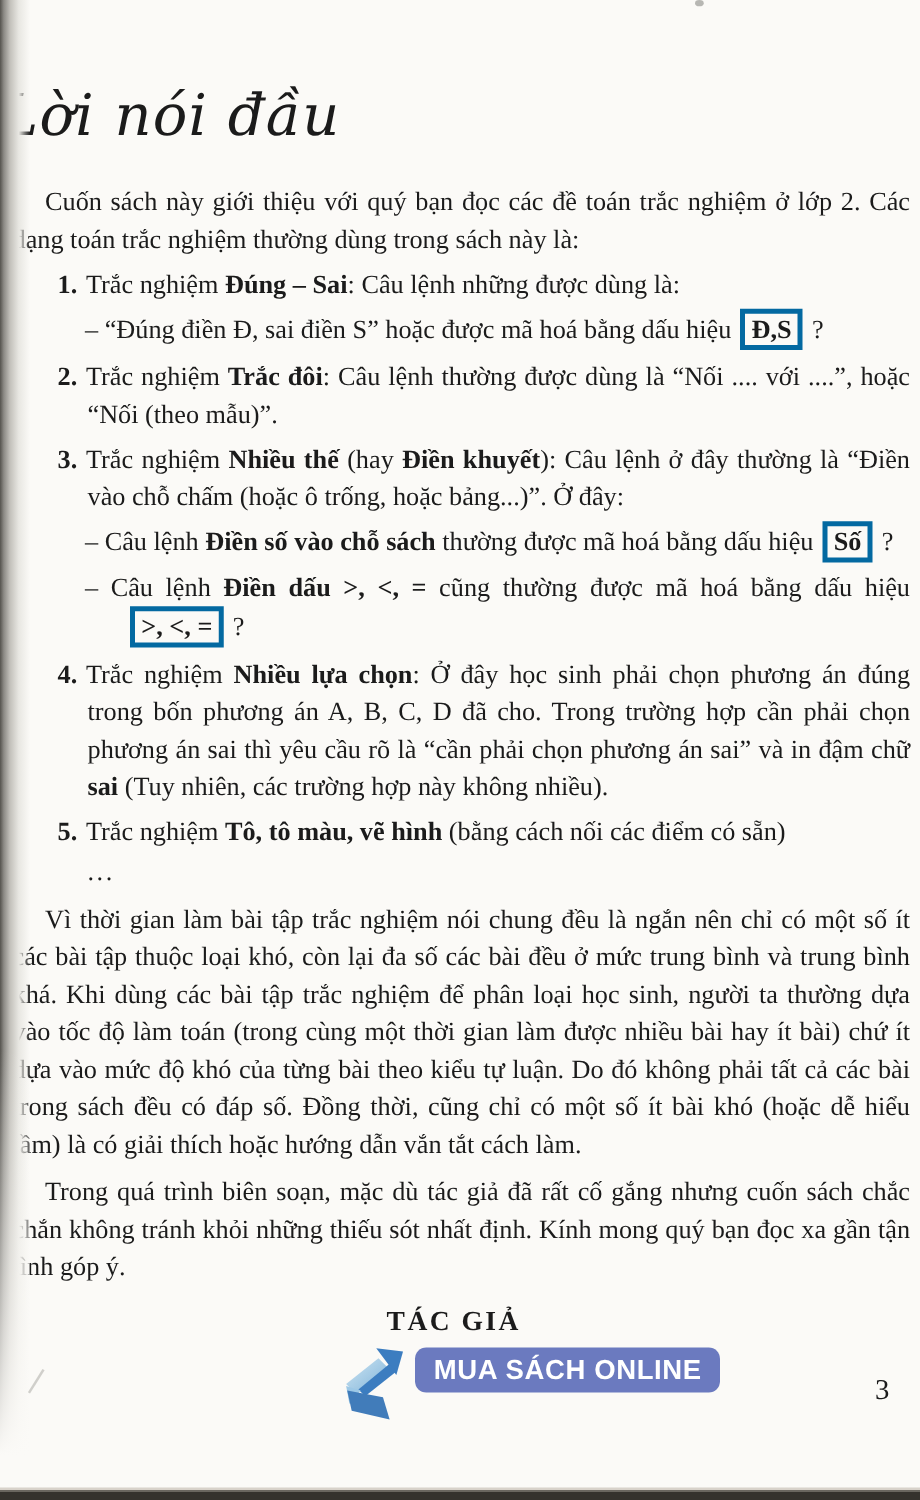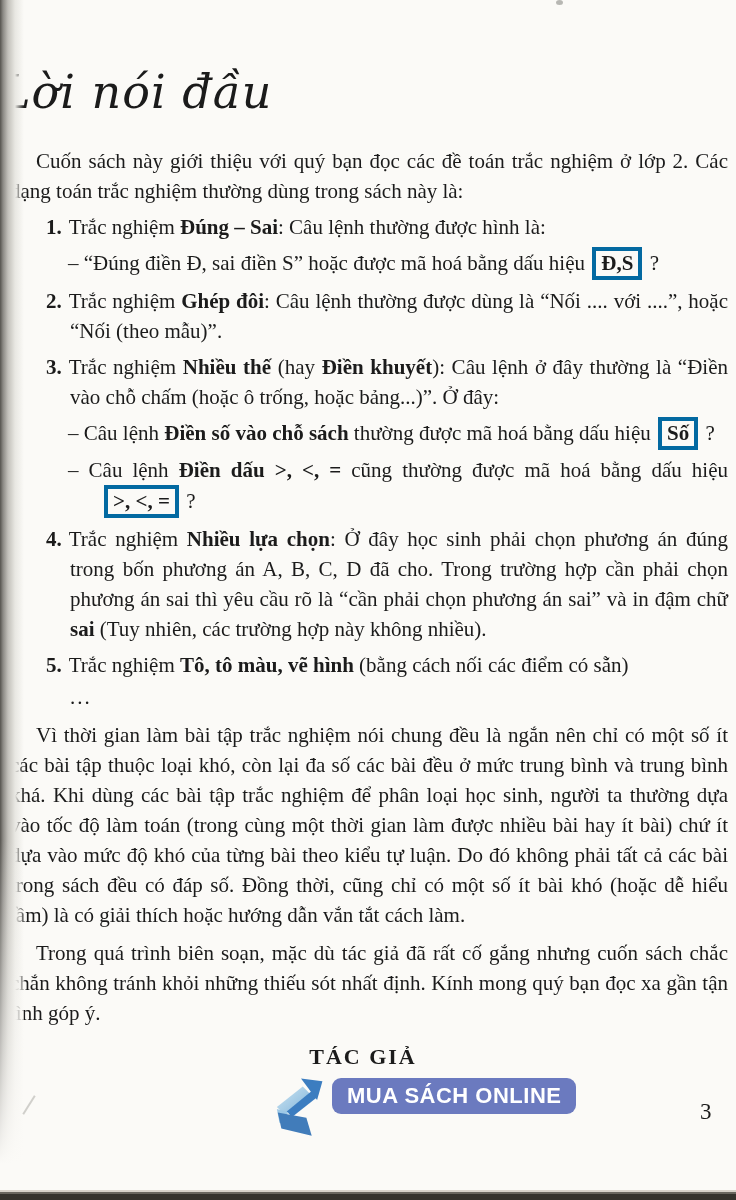--- a/index.html
+++ b/index.html
@@ -63,23 +63,23 @@
   <div class="gutter"></div>
   <div class="speck"></div>
   <div class="scratch"></div>
 
   <h1 class="title">Lời nói đầu</h1>
 
   <div class="content">
     <p class="para first">Cuốn sách này giới thiệu với quý bạn đọc các đề toán trắc nghiệm ở lớp 2. Các dạng toán trắc nghiệm thường dùng trong sách này là:</p>
 
     <div id="list">
-        <div class="item"><span class="num">1.</span><span>Trắc nghiệm </span><span class="b">Đúng – Sai</span><span>: Câu lệnh thường được hình là:</span></div>
+        <div class="item"><span class="num">1.</span><span>Trắc nghiệm </span><span class="b">Đúng – Sai</span><span>: Câu lệnh những được dùng là:</span></div>
         <div class="sub"><span>– “Đúng điền Đ, sai điền S” hoặc được mã hoá bằng dấu hiệu </span><span class="box">Đ,S</span><span> ?</span></div>
-        <div class="item"><span class="num">2.</span><span>Trắc nghiệm </span><span class="b">Ghép đôi</span><span>: Câu lệnh thường được dùng là “Nối .... với ....”, hoặc “Nối (theo mẫu)”.</span></div>
+        <div class="item"><span class="num">2.</span><span>Trắc nghiệm </span><span class="b">Trắc đôi</span><span>: Câu lệnh thường được dùng là “Nối .... với ....”, hoặc “Nối (theo mẫu)”.</span></div>
         <div class="item"><span class="num">3.</span><span>Trắc nghiệm </span><span class="b">Nhiều thế</span><span> (hay </span><span class="b">Điền khuyết</span><span>): Câu lệnh ở đây thường là “Điền vào chỗ chấm (hoặc ô trống, hoặc bảng...)”. Ở đây:</span></div>
         <div class="sub"><span>– Câu lệnh </span><span class="b">Điền số vào chỗ sách</span><span> thường được mã hoá bằng dấu hiệu </span><span class="box">Số</span><span> ?</span></div>
         <div class="sub"><span>– Câu lệnh </span><span class="b">Điền dấu &gt;, &lt;, =</span><span> cũng thường được mã hoá bằng dấu hiệu </span><span class="box">&gt;, &lt;, =</span><span> ?</span></div>
         <div class="item"><span class="num">4.</span><span>Trắc nghiệm </span><span class="b">Nhiều lựa chọn</span><span>: Ở đây học sinh phải chọn phương án đúng trong bốn phương án A, B, C, D đã cho. Trong trường hợp cần phải chọn phương án sai thì yêu cầu rõ là “cần phải chọn phương án sai” và in đậm chữ </span><span class="b">sai</span><span> (Tuy nhiên, các trường hợp này không nhiều).</span></div>
         <div class="item"><span class="num">5.</span><span>Trắc nghiệm </span><span class="b">Tô, tô màu, vẽ hình</span><span> (bằng cách nối các điểm có sẵn)</span></div>
         <div class="ellipsis-line">...</div>
       </div>
 
     <p class="para">Vì thời gian làm bài tập trắc nghiệm nói chung đều là ngắn nên chỉ có một số ít các bài tập thuộc loại khó, còn lại đa số các bài đều ở mức trung bình và trung bình khá. Khi dùng các bài tập trắc nghiệm để phân loại học sinh, người ta thường dựa vào tốc độ làm toán (trong cùng một thời gian làm được nhiều bài hay ít bài) chứ ít dựa vào mức độ khó của từng bài theo kiểu tự luận. Do đó không phải tất cả các bài trong sách đều có đáp số. Đồng thời, cũng chỉ có một số ít bài khó (hoặc dễ hiểu lầm) là có giải thích hoặc hướng dẫn vắn tắt cách làm.</p>
     <p class="para">Trong quá trình biên soạn, mặc dù tác giả đã rất cố gắng nhưng cuốn sách chắc chắn không tránh khỏi những thiếu sót nhất định. Kính mong quý bạn đọc xa gần tận tình góp ý.</p>

